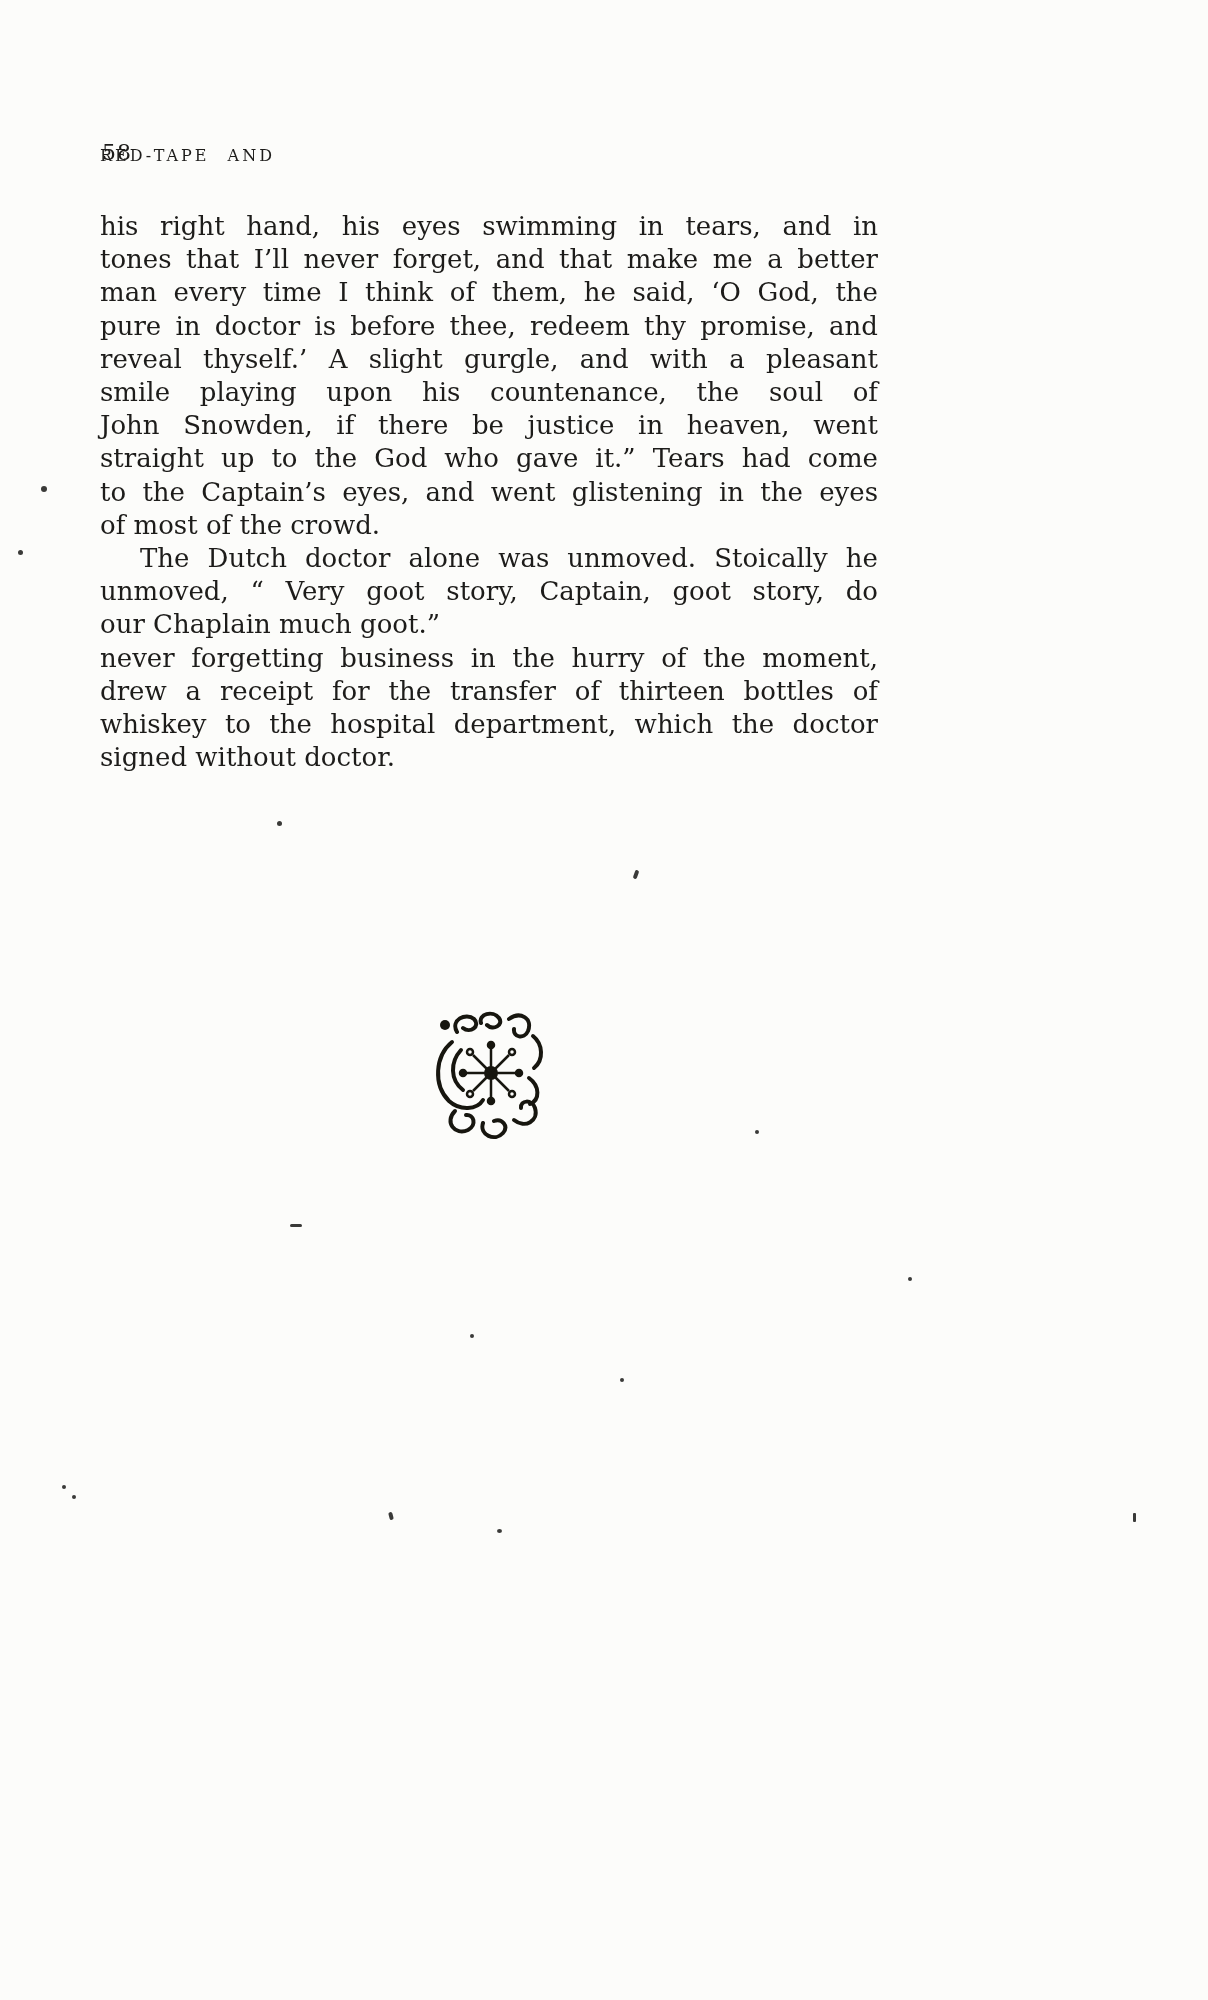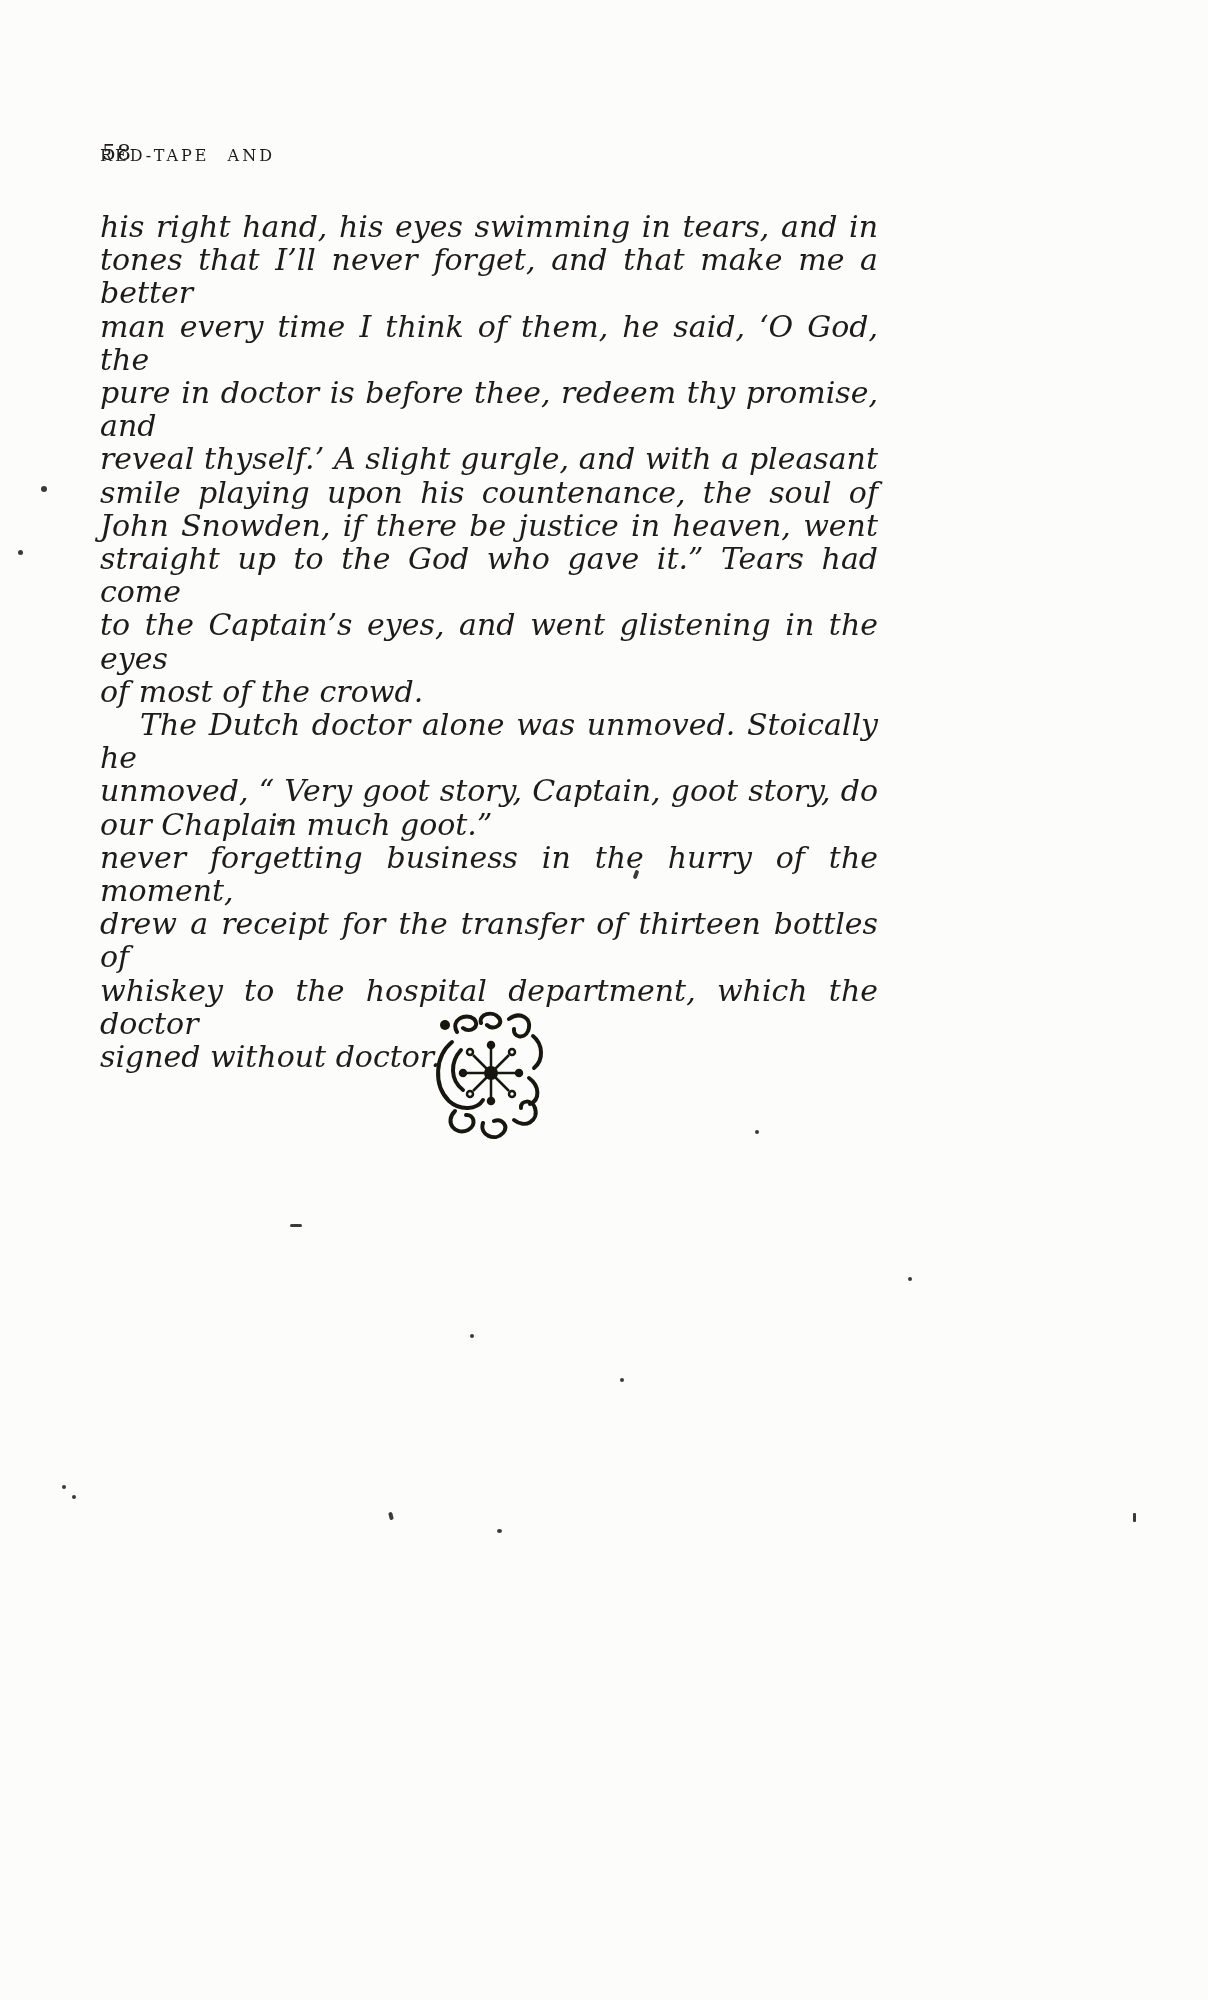--- a/index.html
+++ b/index.html
@@ -28,26 +28,25 @@
     letter-spacing:1px;
   }
   .running-header {
     font-size:16px;
     letter-spacing:3px;
     word-spacing:10px;
     padding-top:6px;
   }
   .body-text { width:778px; }
   .line {
-    font-size:30px;
+    font-size:26px;
     line-height:33.2px;
     text-align:justify;
     text-align-last:justify;
     white-space:normal;
-    font-style:italic;
   }
   .line.last { text-align-last:left; }
   .line.indent { text-indent:40px; }
   .ornament {
     position:absolute;
     left:430px; top:1010px;
     width:118px; height:130px;
   }
   .speck {
     position:absolute;

